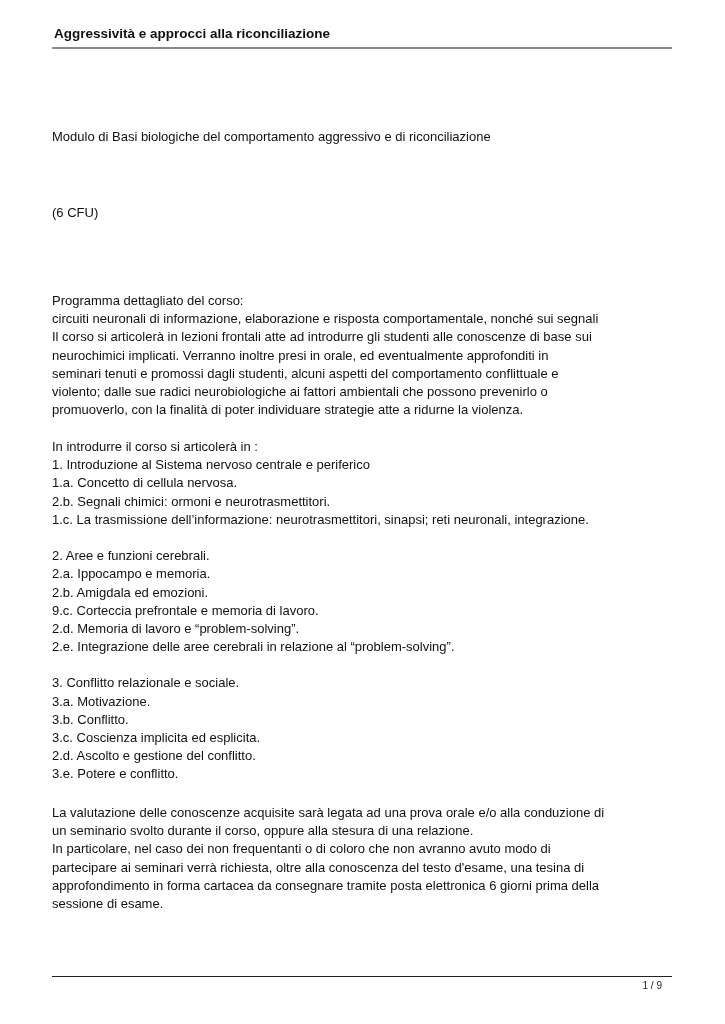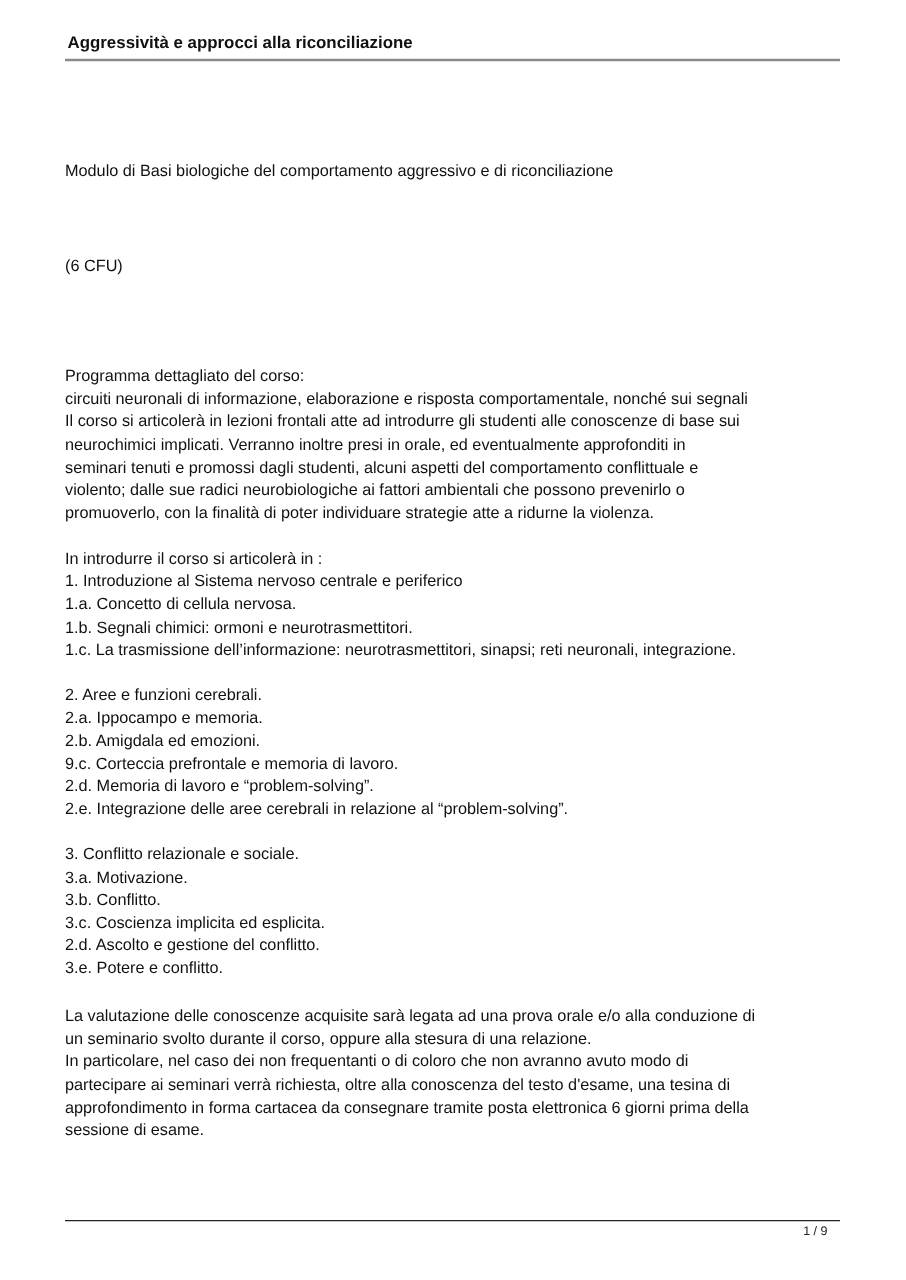--- a/index.html
+++ b/index.html
@@ -82,21 +82,21 @@
   <span class="line">neurochimici implicati. Verranno inoltre presi in orale, ed eventualmente approfonditi in</span>
   <span class="line">seminari tenuti e promossi dagli studenti, alcuni aspetti del comportamento conflittuale e</span>
   <span class="line">violento; dalle sue radici neurobiologiche ai fattori ambientali che possono prevenirlo o</span>
   <span class="line">promuoverlo, con la finalità di poter individuare strategie atte a ridurne la violenza.</span>
 </div>
 
 <div class="body-text" style="top:438px;">
   <span class="line">In introdurre il corso si articolerà in :</span>
   <span class="line">1. Introduzione al Sistema nervoso centrale e periferico</span>
   <span class="line">1.a. Concetto di cellula nervosa.</span>
-  <span class="line">1.b. Segnali chimici: ormoni e neurotrasmettitori.</span>
+  <span class="line">2.b. Segnali chimici: ormoni e neurotrasmettitori.</span>
   <span class="line">1.c. La trasmissione dell’informazione: neurotrasmettitori, sinapsi; reti neuronali, integrazione.</span>
   <span class="line"></span>
   <span class="line">2. Aree e funzioni cerebrali.</span>
   <span class="line">2.a. Ippocampo e memoria.</span>
   <span class="line">2.b. Amigdala ed emozioni.</span>
   <span class="line">9.c. Corteccia prefrontale e memoria di lavoro.</span>
   <span class="line">2.d. Memoria di lavoro e “problem-solving”.</span>
   <span class="line">2.e. Integrazione delle aree cerebrali in relazione al “problem-solving”.</span>
   <span class="line"></span>
   <span class="line">3. Conflitto relazionale e sociale.</span>

